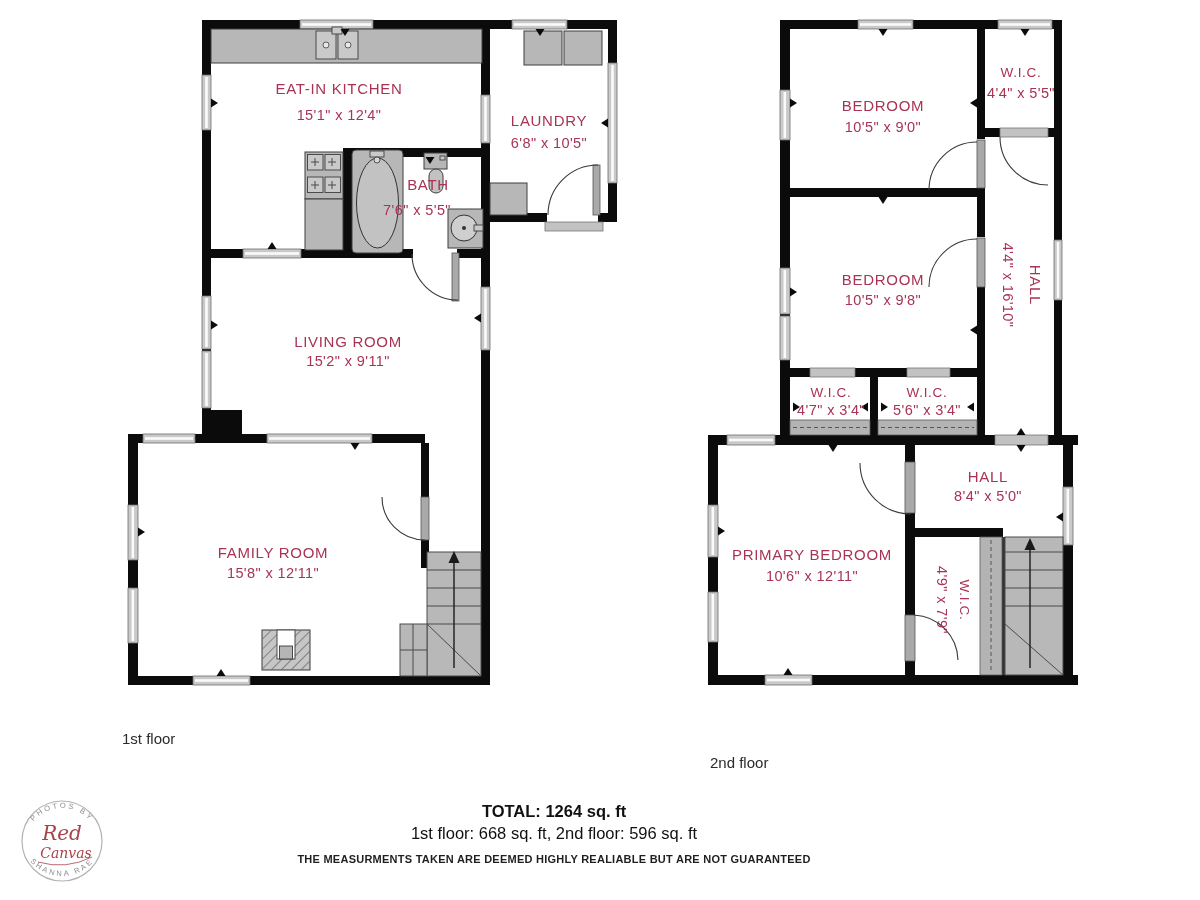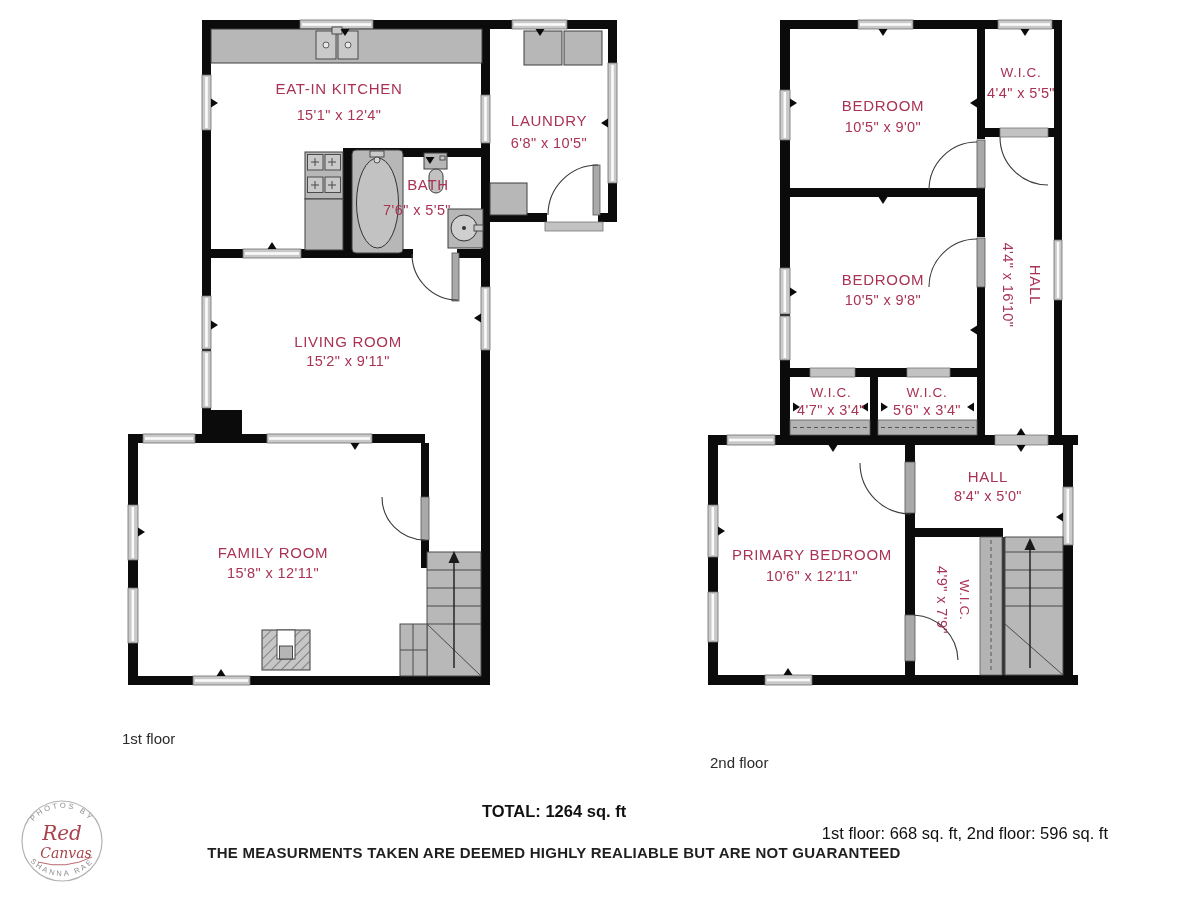--- a/index.html
+++ b/index.html
@@ -20,22 +20,22 @@
   .dash{stroke:#555;stroke-width:1;stroke-dasharray:4 3;fill:none;}
   .mark{fill:#0b0b0b;}
   .arrow{stroke:#1a1a1a;stroke-width:1.4;fill:none;}
   .ahead{fill:#1a1a1a;}
   .room-name{font-size:15px;fill:#a93354;letter-spacing:0.7px;}
   .room-dims{font-size:14.5px;fill:#a93354;letter-spacing:0.4px;}
   .room-small{font-size:13.5px;}
   .floor-label{position:absolute;font-size:15px;color:#2b2b2b;}
   .summary{position:absolute;left:0;top:800px;width:1108px;text-align:center;color:#111;}
   .s-total{font-size:16.5px;font-weight:bold;line-height:22px;}
-  .s-line{font-size:16.5px;line-height:22px;text-align:right;}
-  .s-disclaimer{font-size:15px;font-weight:bold;letter-spacing:0.25px;color:#1f1f1f;}
+  .s-line{font-size:16.5px;line-height:22px;}
+  .s-disclaimer{font-size:11px;font-weight:bold;letter-spacing:0.25px;color:#1f1f1f;margin-top:9px;}
   .logo-arc{font-size:7.5px;letter-spacing:2.4px;fill:#8e8e8e;}
   .logo-script{font-family:"DejaVu Serif",serif;font-style:italic;fill:#a8434b;}
 </style>
 </head>
 <body>
 
 <div class="stage">
 
 <svg width="1200" height="900" viewBox="0 0 1200 900">
   <defs>

